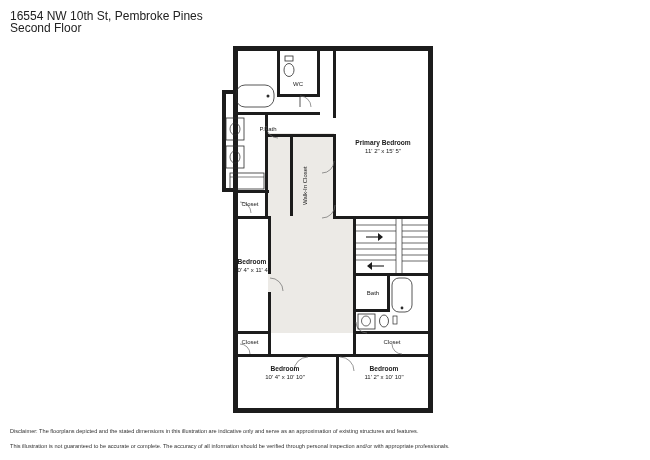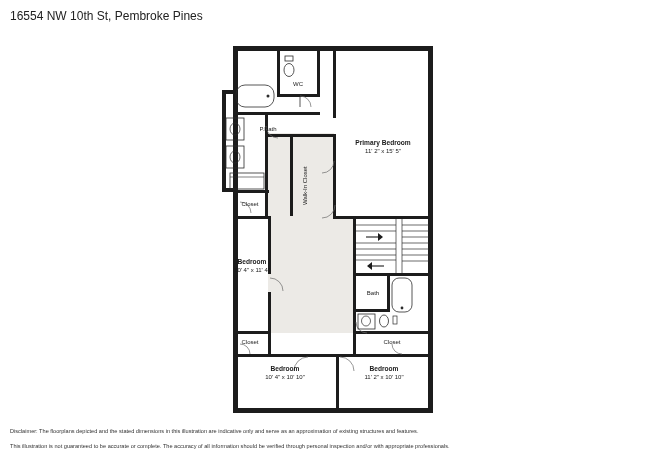--- a/index.html
+++ b/index.html
@@ -90,20 +90,21 @@
     height: 395px;
     overflow: visible;
     pointer-events: none;
   }
 </style>
 </head>
 <body>
 
 <div class="header">
   <span class="line1">16554 NW 10th St, Pembroke Pines</span>
+  <span class="line2">Second Floor</span>
 </div>
 
 <div id="plan">
 
   <div class="room-fill" style="left:233px; top:16px; width:200px; height:367px;"></div>
 
   <div class="hall-fill" style="left:268px; top:103px; width:66px; height:85px;"></div>
   <div class="hall-fill" style="left:268px; top:186px; width:88px; height:96px;"></div>
   <div class="hall-fill" style="left:268px; top:281px; width:88px; height:22px;"></div>
 

